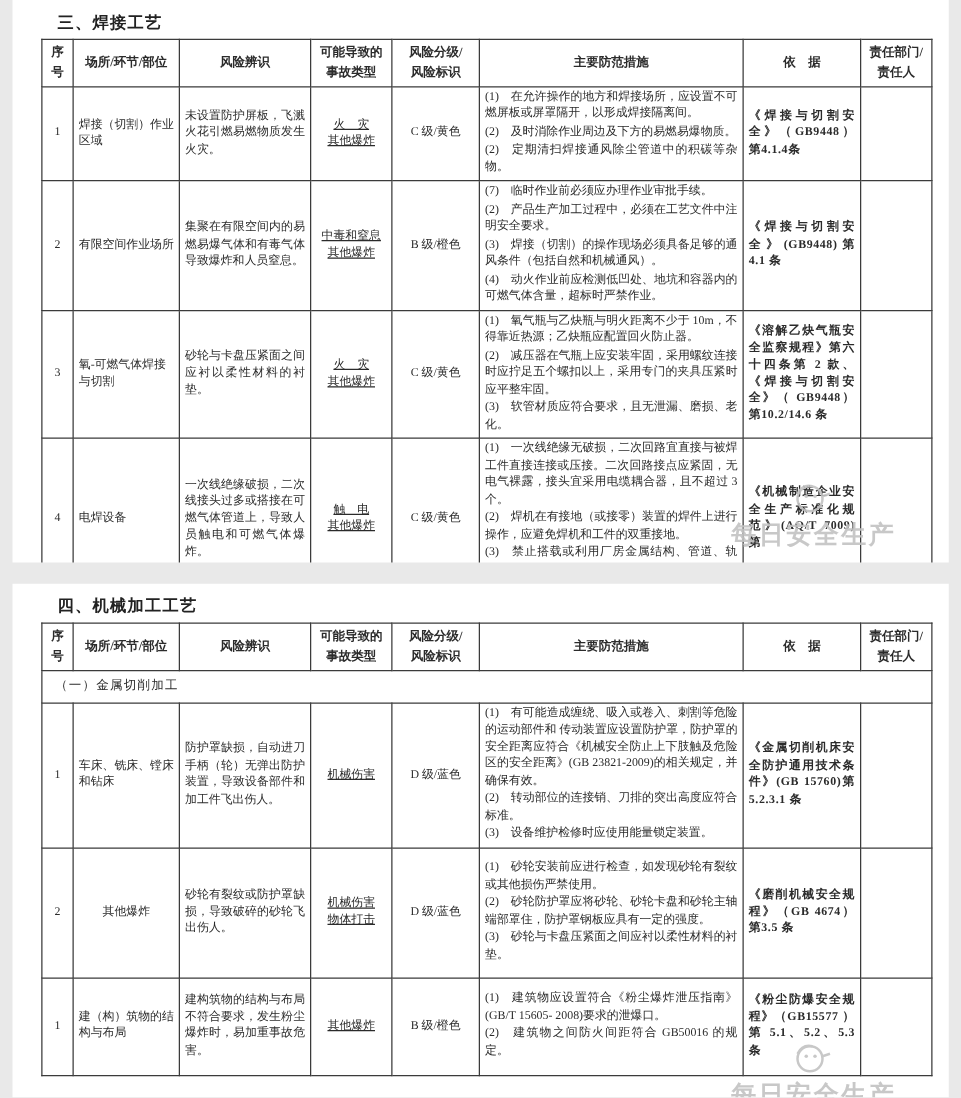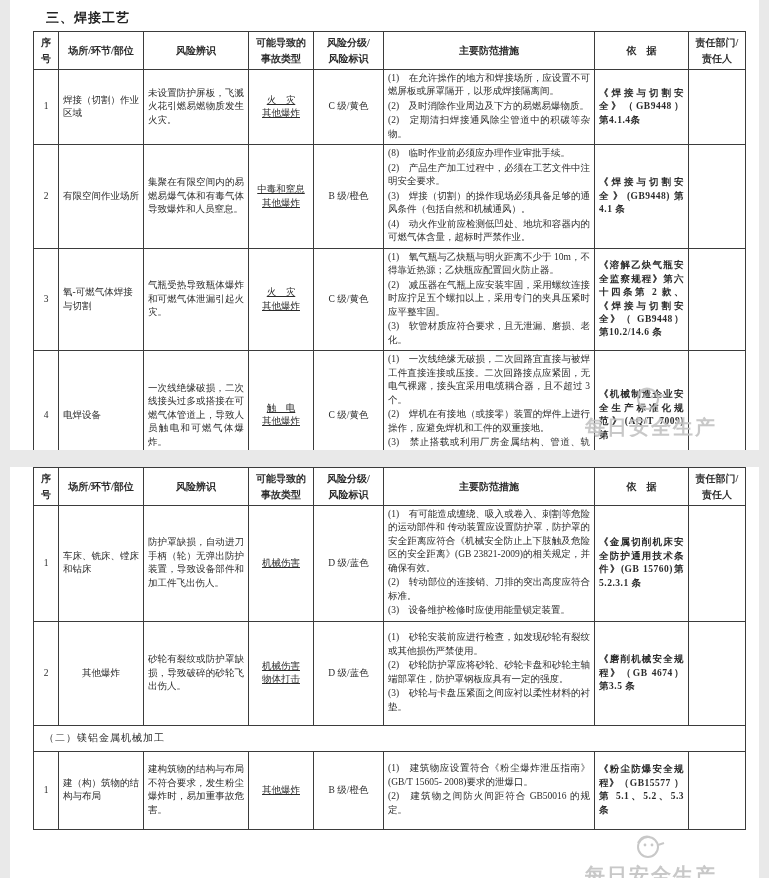--- a/index.html
+++ b/index.html
@@ -107,33 +107,33 @@
       </tr>
 
       <tr style="height:97px">
         <td class="c">2</td>
         <td>有限空间作业场所</td>
         <td class="risk">集聚在有限空间内的易燃易爆气体和有毒气体导致爆炸和人员窒息。</td>
         <td class="c pre">中毒和窒息
 其他爆炸</td>
         <td class="c">B 级/橙色</td>
         <td class="meas">
-          <p>(8)　临时作业前必须应办理作业审批手续。</p>
+          <p>(7)　临时作业前必须应办理作业审批手续。</p>
           <p>(2)　产品生产加工过程中，必须在工艺文件中注明安全要求。</p>
           <p>(3)　焊接（切割）的操作现场必须具备足够的通风条件（包括自然和机械通风）。</p>
           <p>(4)　动火作业前应检测低凹处、地坑和容器内的可燃气体含量，超标时严禁作业。</p>
         </td>
         <td class="basis">《焊接与切割安全》(GB9448)第 4.1 条</td>
         <td></td>
       </tr>
 
       <tr style="height:92px">
         <td class="c">3</td>
         <td>氧-可燃气体焊接与切割</td>
-        <td class="risk">气瓶受热导致瓶体爆炸和可燃气体泄漏引起火灾。</td>
+        <td class="risk">砂轮与卡盘压紧面之间应衬以柔性材料的衬垫。</td>
         <td class="c pre">火　灾
 其他爆炸</td>
         <td class="c">C 级/黄色</td>
         <td class="meas">
           <p>(1)　氧气瓶与乙炔瓶与明火距离不少于 10m，不得靠近热源；乙炔瓶应配置回火防止器。</p>
           <p>(2)　减压器在气瓶上应安装牢固，采用螺纹连接时应拧足五个螺扣以上，采用专门的夹具压紧时应平整牢固。</p>
           <p>(3)　软管材质应符合要求，且无泄漏、磨损、老化。</p>
         </td>
         <td class="basis">《溶解乙炔气瓶安全监察规程》第六十四条第 2 款、《焊接与切割安全》（ GB9448） 第10.2/14.6 条</td>
         <td></td>
@@ -163,20 +163,21 @@
         <path d="M4 10 Q8 2 16 4" fill="none" stroke="#c3c3c3" stroke-width="2"></path>
         <circle cx="11" cy="12" r="1.4" fill="#c3c3c3"></circle>
         <circle cx="18" cy="12" r="1.4" fill="#c3c3c3"></circle>
         <path d="M24 12 L30 10" fill="none" stroke="#c3c3c3" stroke-width="2"></path>
       </svg>
       <span>每日安全生产</span>
     </div>
   </div>
 
   <div class="paper paper2">
+    <div class="sec-title">四、机械加工工艺</div>
 
     <table>
       <colgroup>
         <col style="width:25px">
           <col style="width:85px">
           <col style="width:105px">
           <col style="width:65px">
         <col style="width:70px">
           <col style="width:211px">
           <col style="width:94px">
@@ -191,20 +192,23 @@
         <th>可能导致的
 事故类型</th>
         <th>风险分级/
 风险标识</th>
         <th>主要防范措施</th>
         <th>依　据</th>
         <th>责任部门/
 责任人</th>
       </tr>
 
+      <tr class="subhead" style="height:26px">
+        <td colspan="8">（一）金属切削加工</td>
+      </tr>
 
       <tr style="height:102px">
         <td class="c">1</td>
         <td>车床、铣床、镗床和钻床</td>
         <td class="risk">防护罩缺损，自动进刀手柄（轮）无弹出防护装置，导致设备部件和加工件飞出伤人。</td>
         <td class="c pre">机械伤害</td>
         <td class="c">D 级/蓝色</td>
         <td class="meas">
           <p>(1)　有可能造成缠绕、吸入或卷入、刺割等危险的运动部件和 传动装置应设置防护罩，防护罩的安全距离应符合《机械安全防止上下肢触及危险区的安全距离》(GB 23821-2009)的相关规定，并确保有效。</p>
           <p>(2)　转动部位的连接销、刀排的突出高度应符合标准。</p>
@@ -223,23 +227,20 @@
         <td class="c">D 级/蓝色</td>
         <td class="meas">
           <p>(1)　砂轮安装前应进行检查，如发现砂轮有裂纹或其他损伤严禁使用。</p>
           <p>(2)　砂轮防护罩应将砂轮、砂轮卡盘和砂轮主轴端部罩住，防护罩钢板应具有一定的强度。</p>
           <p>(3)　砂轮与卡盘压紧面之间应衬以柔性材料的衬垫。</p>
         </td>
         <td class="basis">《磨削机械安全规程》（GB 4674）第3.5 条</td>
         <td></td>
       </tr>
 
-      <tr class="subhead" style="height:26px">
-        <td colspan="8">（二）镁铝金属机械加工</td>
-      </tr>
 
       <tr style="height:78px">
         <td class="c">1</td>
         <td>建（构）筑物的结构与布局</td>
         <td class="risk">建构筑物的结构与布局不符合要求，发生粉尘爆炸时，易加重事故危害。</td>
         <td class="c pre">其他爆炸</td>
         <td class="c">B 级/橙色</td>
         <td class="meas">
           <p>(1)　建筑物应设置符合《粉尘爆炸泄压指南》(GB/T 15605- 2008)要求的泄爆口。</p>
           <p>(2)　建筑物之间防火间距符合 GB50016 的规定。</p>

